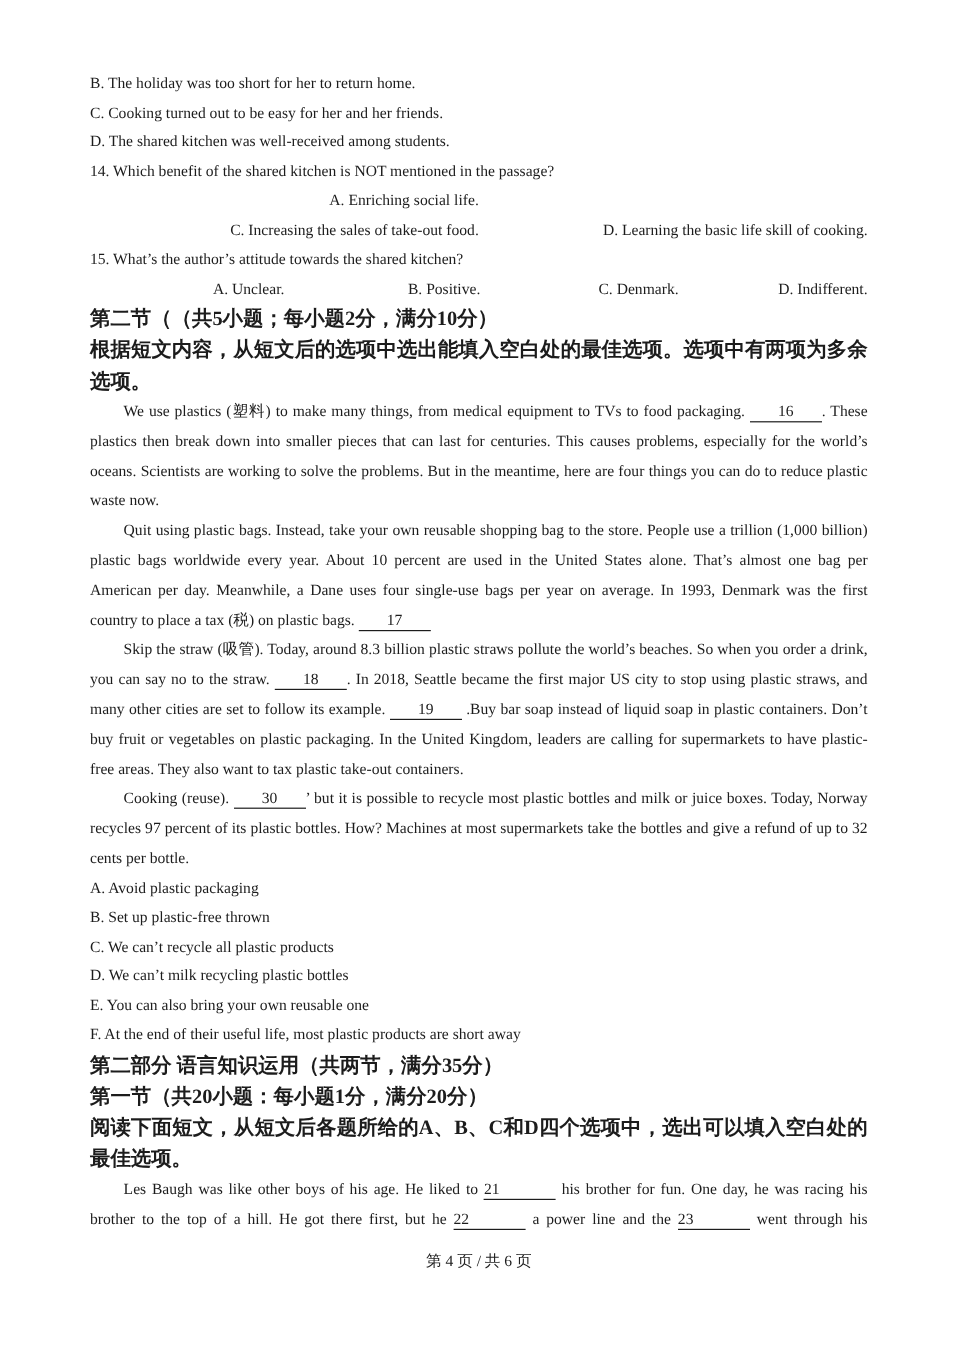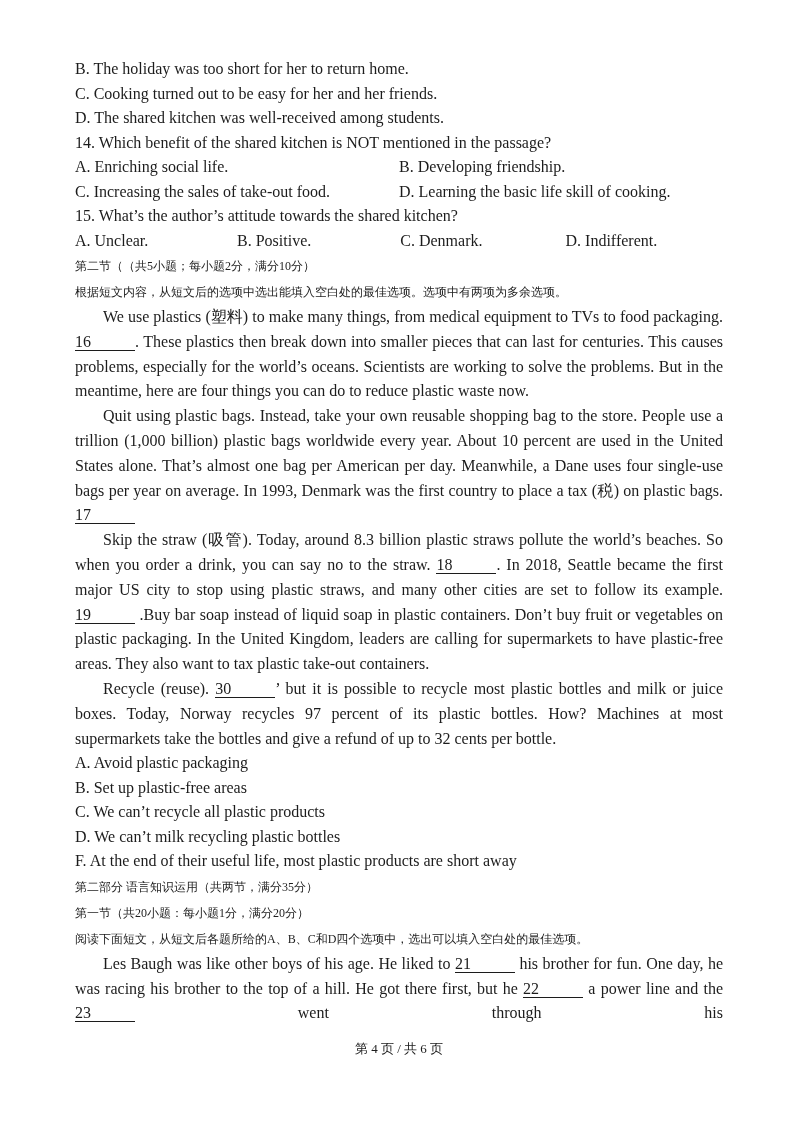--- a/index.html
+++ b/index.html
@@ -15,51 +15,51 @@
     color: #1c1c1c;
   }
   .page {
     box-sizing: border-box;
     width: 795px;
     height: 1125px;
     padding: 57px 72px 0 75px;
     position: relative;
   }
   .blk {
-    font-size: 16px;
+    font-size: 13px;
     line-height: 24.5px;
     white-space: normal;
   }
   .blk.line { text-align: left; }
   .blk.heading {
-    font-weight: normal;
-    font-size: 12px;
+    font-weight: bold;
+    font-size: 17px;
     line-height: 26px;
     text-align: justify;
   }
   .blk.para {
     text-align: justify;
     text-indent: 28px;
     line-height: 24.8px;
   }
   .blk.para.justify-last { text-align-last: justify; }
   .blk.cols2 {
     display: grid;
     grid-template-columns: 50% auto;
   }
   .blk.cols4 {
     display: grid;
     grid-template-columns: 25% 25.2% 25.5% auto;
   }
-  .cell { text-align: left; }
+  .cell { text-align: right; }
   .bold { font-weight: normal; }
   .blank {
     display: inline-block;
     min-width: 60px;
-    text-align: left;
+    text-align: center;
     text-indent: 0;
     border-bottom: 1.5px solid #1c1c1c;
     line-height: 17px;
   }
   .footer {
     text-align: center;
     font-size: 13px;
     margin-top: 14px;
     color: #1c1c1c;
   }
@@ -68,43 +68,43 @@
 <body>
 
 <div class="page">
   <main id="doc">
       <div class="blk line"><span>B. The holiday was too short for her to return home.</span></div>
       <div class="blk line"><span>C. Cooking turned out to be easy for her and her friends.</span></div>
       <div class="blk line"><span>D. The shared kitchen was well-received among students.</span></div>
       <div class="blk line"><span>14. Which benefit of the shared kitchen is NOT mentioned in the passage?</span></div>
       <div class="blk cols2">
         <span class="cell">A. Enriching social life.</span>
-        <span class="cell">B. Developing friendship.</span>
       </div>
       <div class="blk cols2">
         <span class="cell">C. Increasing the sales of take-out food.</span>
         <span class="cell">D. Learning the basic life skill of cooking.</span>
       </div>
       <div class="blk line"><span>15. What’s the author’s attitude towards the shared kitchen?</span></div>
       <div class="blk cols4">
         <span class="cell">A. Unclear.</span>
         <span class="cell">B. Positive.</span>
         <span class="cell">C. Denmark.</span>
         <span class="cell">D. Indifferent.</span>
       </div>
       <div class="blk heading"><span>第二节（（共5小题；每小题2分，满分10分）</span></div>
       <div class="blk heading"><span>根据短文内容，从短文后的选项中选出能填入空白处的最佳选项。选项中有两项为多余选项。</span></div>
       <div class="blk para"><span>We use plastics (塑料) to make many things, from medical equipment to TVs to food packaging. </span><span class="blank">16</span><span>. These plastics then break down into smaller pieces that can last for centuries. This causes problems, especially for the world’s oceans. Scientists are working to solve the problems. But in the meantime, here are four things you can do to reduce plastic waste now.</span></div>
       <div class="blk para"><span class="bold">Quit using plastic bags</span><span>. Instead, take your own reusable shopping bag to the store. People use a trillion (1,000 billion) plastic bags worldwide every year. About 10 percent are used in the United States alone. That’s almost one bag per American per day. Meanwhile, a Dane uses four single-use bags per year on average. In 1993, Denmark was the first country to place a tax (税) on plastic bags. </span><span class="blank">17</span></div>
       <div class="blk para"><span class="bold">Skip the straw</span><span> (吸管). Today, around 8.3 billion plastic straws pollute the world’s beaches. So when you order a drink, you can say no to the straw. </span><span class="blank">18</span><span>. In 2018, Seattle became the first major US city to stop using plastic straws, and many other cities are set to follow its example. </span><span class="blank">19</span><span> .Buy bar soap instead of liquid soap in plastic containers. Don’t buy fruit or vegetables on plastic packaging. In the United Kingdom, leaders are calling for supermarkets to have plastic-free areas. They also want to tax plastic take-out containers.</span></div>
-      <div class="blk para"><span class="bold">Recycle</span><span> (reuse). </span><span class="blank">30</span><span>’ but it is possible to recycle most plastic bottles and milk or juice boxes. Today, Norway recycles 97 percent of its plastic bottles. How? Machines at most supermarkets take the bottles and give a refund of up to 32 cents per bottle.</span></div>
+      <div class="blk para"><span class="bold">Cooking</span><span> (reuse). </span><span class="blank">30</span><span>’ but it is possible to recycle most plastic bottles and milk or juice boxes. Today, Norway recycles 97 percent of its plastic bottles. How? Machines at most supermarkets take the bottles and give a refund of up to 32 cents per bottle.</span></div>
       <div class="blk line"><span>A. Avoid plastic packaging</span></div>
-      <div class="blk line"><span>B. Set up plastic-free areas</span></div>
+      <div class="blk line"><span>B. Set up plastic-free thrown</span></div>
       <div class="blk line"><span>C. We can’t recycle all plastic products</span></div>
       <div class="blk line"><span>D. We can’t milk recycling plastic bottles</span></div>
+      <div class="blk line"><span>E. You can also bring your own reusable one</span></div>
       <div class="blk line"><span>F. At the end of their useful life, most plastic products are short away</span></div>
       <div class="blk heading"><span>第二部分 语言知识运用（共两节，满分35分）</span></div>
       <div class="blk heading"><span>第一节（共20小题：每小题1分，满分20分）</span></div>
       <div class="blk heading"><span>阅读下面短文，从短文后各题所给的A、B、C和D四个选项中，选出可以填入空白处的最佳选项。</span></div>
       <div class="blk para justify-last"><span>Les Baugh was like other boys of his age. He liked to </span><span class="blank">21</span><span> his brother for fun. One day, he was racing his brother to the top of a hill. He got there first, but he </span><span class="blank">22</span><span> a power line and the </span><span class="blank">23</span><span> went through his</span></div>
     </main>
   <div class="footer">第 4 页 / 共 6 页</div>
 </div>
 
 </body></html>

